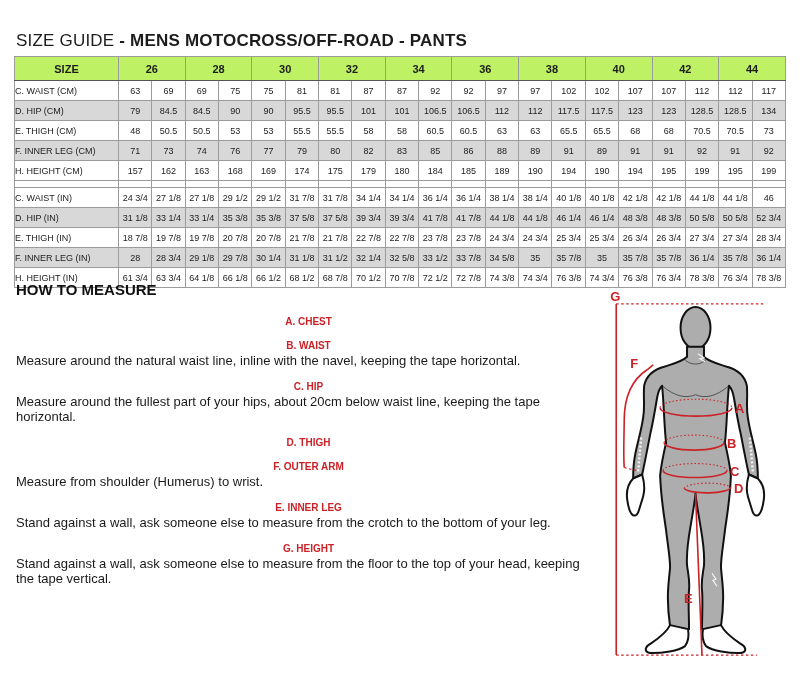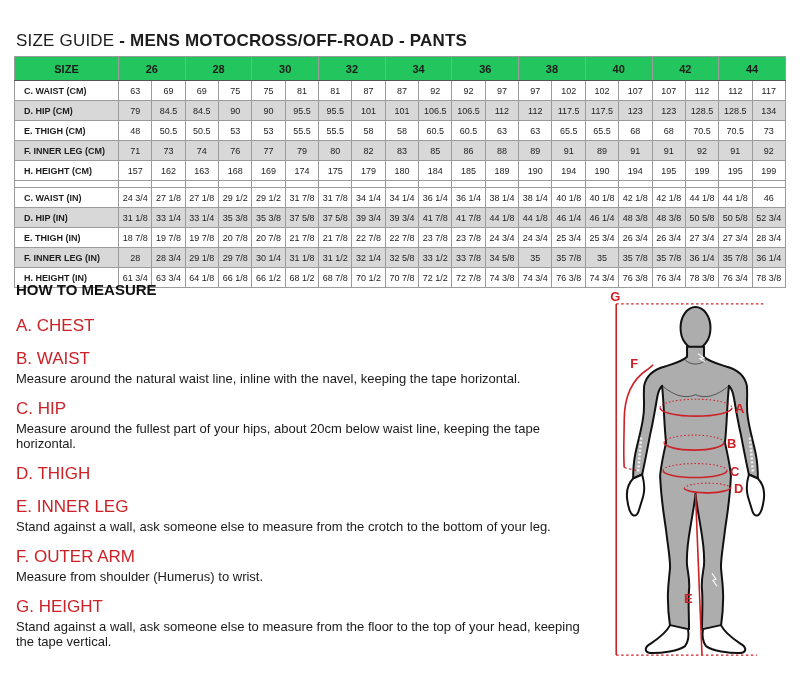--- a/index.html
+++ b/index.html
@@ -7,30 +7,30 @@
         font-family:"Liberation Sans",sans-serif;color:#1c1c1c;}
   
   .title{position:absolute;top:20px;left:16px;font-size:17px;letter-spacing:.2px;white-space:nowrap;}
   .title .t-prefix{font-weight:normal;}
   .title .t-rest{font-weight:bold;}
   
   table.size-table{position:absolute;top:56px;left:14px;width:772px;border-collapse:collapse;
         table-layout:fixed;border:1px solid #3c3c3c;}
   .size-table th,.size-table td{border:1px solid #9b9b9b;text-align:center;vertical-align:middle;
         padding:0;font-size:9px;color:#1c1c1c;overflow:hidden;white-space:nowrap;}
-  .size-table thead th{background:#22c55e;font-size:11px;font-weight:bold;height:23px;border-bottom:1px solid #555;}
+  .size-table thead th{background:#bef264;font-size:11px;font-weight:bold;height:23px;border-bottom:1px solid #555;}
   .size-table tbody td{height:19px;background:#fff;}
   .size-table tr.alt td{background:#d8d8d8;}
-  .size-table td.row-label{text-align:left;padding-left:9px;font-weight:bold;}
+  .size-table td.row-label{text-align:left;padding-left:0;font-weight:normal;}
   .size-table tr.sep td{height:6px;background:#fff;}
   
   .measure{position:absolute;top:281px;left:16px;width:585px;}
   .measure h2{margin:0 0 18px 0;font-size:15px;font-weight:bold;color:#111;}
   .mi{margin-bottom:13px;}
-  .mi .lbl{font-size:17px;font-weight:normal;}
+  .mi .lbl{font-size:10px;font-weight:bold;text-align:center;}
   .mi .txt{font-size:13px;margin-top:2px;line-height:15px;color:#1a1a1a;}
   
   .figure-wrap{position:absolute;top:286px;left:600px;width:200px;height:391px;}
 </style>
 </head>
 <body>
 
 <div class="page">
 
   <h1 class="title"><span class="t-prefix">SIZE GUIDE</span>
@@ -343,26 +343,26 @@
           <div class="txt">Measure around the natural waist line, inline with the navel, keeping the tape horizontal.</div>
         </div>
         <div class="mi">
           <div class="lbl" style="color: rgb(204, 33, 39);">C. HIP</div>
           <div class="txt">Measure around the fullest part of your hips, about 20cm below waist line, keeping the tape horizontal.</div>
         </div>
         <div class="mi">
           <div class="lbl" style="color: rgb(204, 33, 39);">D. THIGH</div>
         </div>
         <div class="mi">
+          <div class="lbl" style="color: rgb(204, 33, 39);">F. OUTER ARM</div>
+          <div class="txt">Measure from shoulder (Humerus) to wrist.</div>
+        </div>
+        <div class="mi">
           <div class="lbl" style="color: rgb(204, 33, 39);">E. INNER LEG</div>
           <div class="txt">Stand against a wall, ask someone else to measure from the crotch to the bottom of your leg.</div>
-        </div>
-        <div class="mi">
-          <div class="lbl" style="color: rgb(204, 33, 39);">F. OUTER ARM</div>
-          <div class="txt">Measure from shoulder (Humerus) to wrist.</div>
         </div>
         <div class="mi">
           <div class="lbl" style="color: rgb(204, 33, 39);">G. HEIGHT</div>
           <div class="txt">Stand against a wall, ask someone else to measure from the floor to the top of your head, keeping the tape vertical.</div>
         </div>
       </div>
   </section>
 
   <div class="figure-wrap">
     <svg width="200" height="391" viewBox="0 0 200 392" xmlns="http://www.w3.org/2000/svg">

